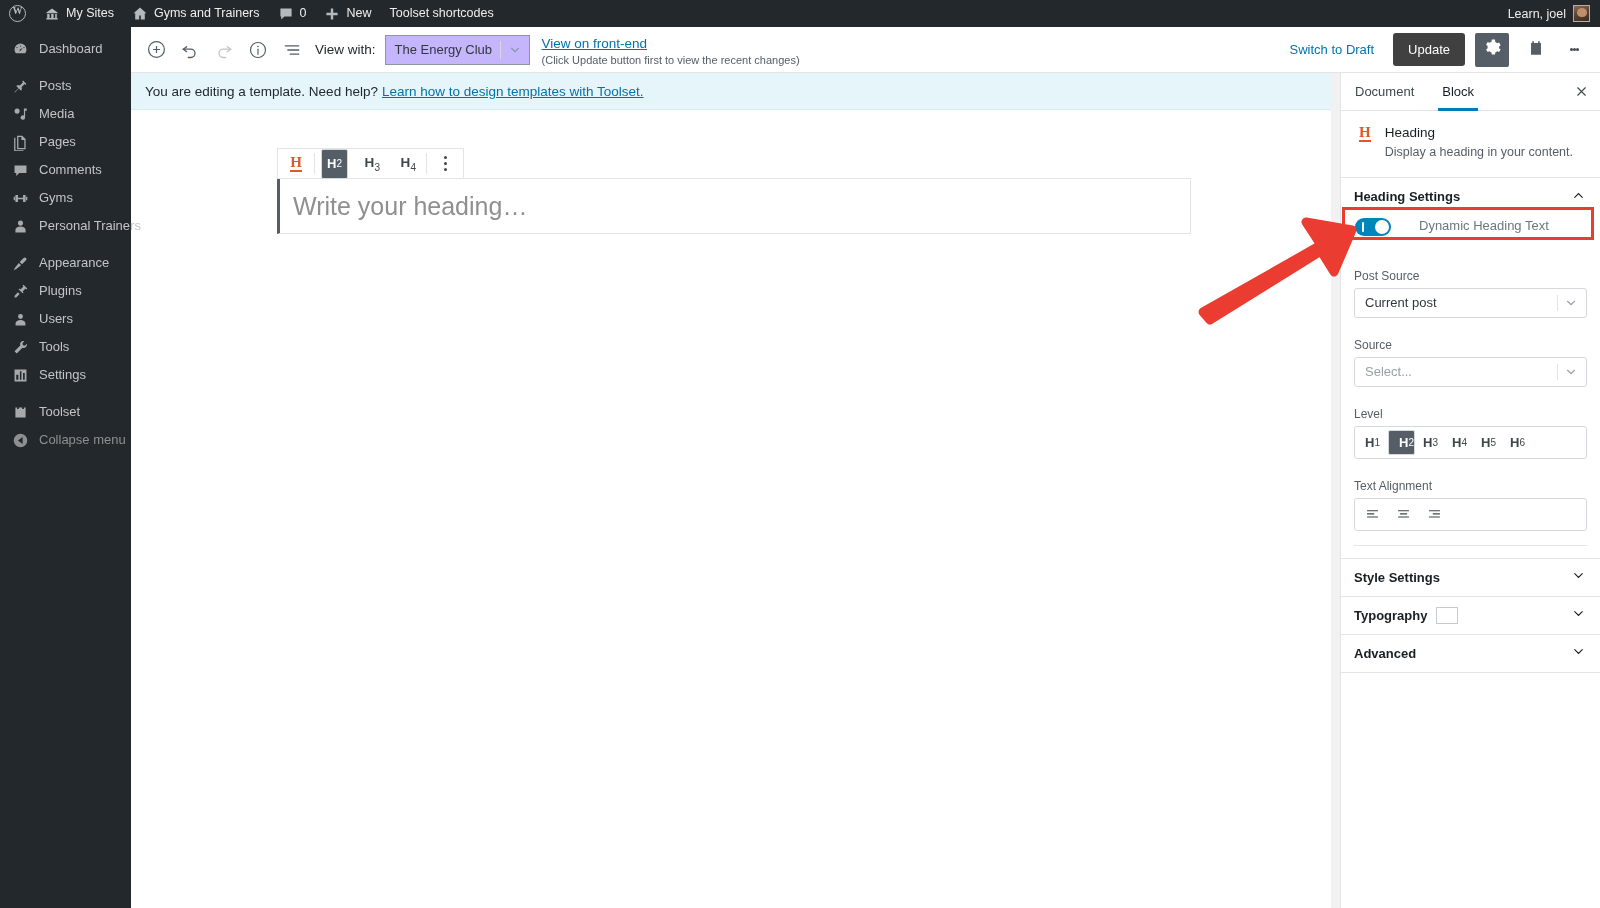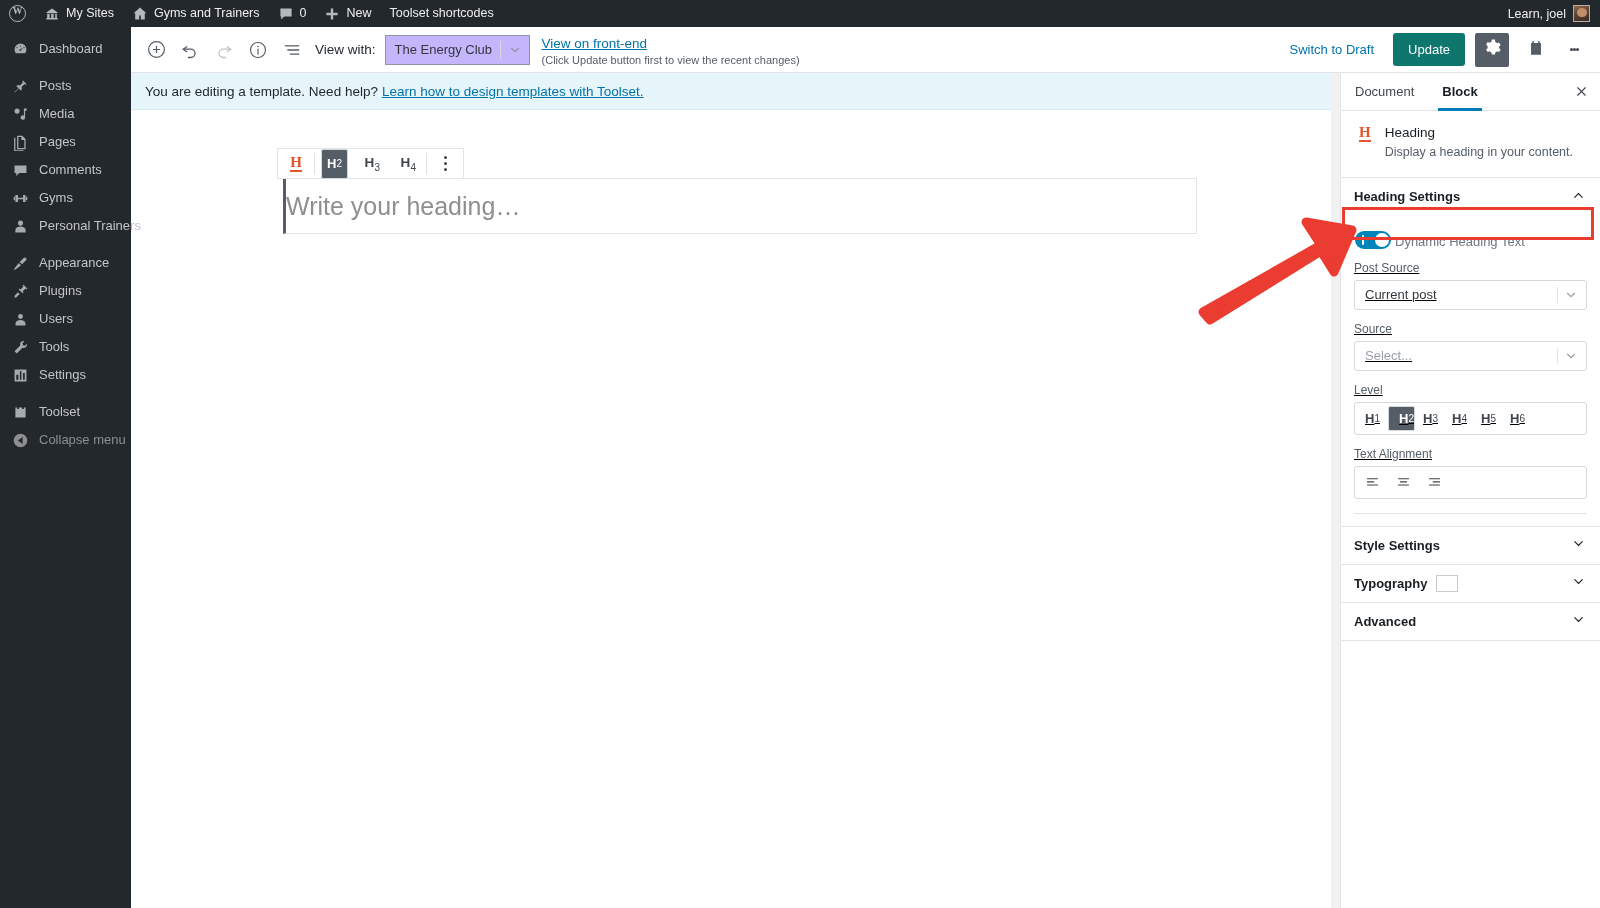--- a/index.html
+++ b/index.html
@@ -112,21 +112,21 @@
   }
   .front-end a {
     font-size: 13.5px; color: #0073aa; text-decoration: underline; cursor: pointer;
   }
   .front-end .note { font-size: 11px; color: #555d66; margin-top: 1px; }
   .hdr-right { margin-left: auto; display: flex; align-items: center; gap: 3px; }
   .switch-draft {
     font-size: 13px; color: #0073aa; cursor: pointer; padding: 0 11px;
   }
   .update-btn {
-    background: #0f766e; color: #fff;
+    background: #404040; color: #fff;
     font-size: 13px; height: 33px; padding: 0 15px;
     display: flex; align-items: center; border-radius: 3px;
     cursor: pointer; margin-left: 5px;
   }
   .sq-btn {
     width: 34px; height: 34px; margin-left: 7px; border-radius: 2px;
     display: flex; align-items: center; justify-content: center; cursor: pointer;
   }
   .sq-btn.active { background: #555d66; }
   .sq-btn.active svg { fill: #fff; }
@@ -167,26 +167,27 @@
     min-width: 36px; padding: 0 6px; cursor: pointer;
   }
   .bt-sep { width: 1px; background: #e2e4e7; margin: 4px 0; }
   .h-icon { font-family: "Liberation Serif", serif; font-size: 15px; font-weight: 700; color: #e2562b; border-bottom: 2px solid #e2562b; line-height: 13px; padding-bottom: 1px; }
   .hlvl { font-size: 13.5px; color: #40464d; font-weight: 600; letter-spacing: .2px; }
   .hlvl sub { font-size: 10px; font-weight: 400; }
   .hlvl.sel { background: #555d66; color: #fff; border-radius: 2px; padding: 3px 5px; }
   .bt-dots { display:flex; flex-direction:column; align-items:center; justify-content:center; }
   .bt-dots i { width:3px; height:3px; border-radius:50%; background:#40464d; margin:1.5px 0; display:block; }
   #heading-field {
-    position: absolute; left: 6px; top: 30px;
+    position: absolute; left: 0; top: 30px;
     width: 914px; height: 56px;
     background: #fff;
     border: 1px solid #e2e4e7;
     border-left: 3px solid #555d66;
     display: flex; align-items: center;
+    padding-left: 13px;
   }
   #heading-field .ph {
     font-size: 25px; color: #8f8f8f; font-weight: 400;
   }
 
   
   #gutter {
     position: absolute; top: 73px; left: 1331px;
     width: 9px; height: 835px; background: #f1f1f1;
     z-index: 12;
@@ -200,21 +201,21 @@
     font-size: 13px;
   }
   #sb-tabs {
     height: 38px; display: flex; align-items: stretch;
     border-bottom: 1px solid #e2e4e7; position: relative;
   }
   .sb-tab {
     display: flex; align-items: center; padding: 0 14px;
     font-size: 13px; color: #40464d; cursor: pointer; position: relative;
   }
-  .sb-tab.active { font-weight: 700; color: #191e23; }
+  .sb-tab.active { font-weight: 400; color: #191e23; }
   .sb-tab.active::after {
     content: ""; position: absolute; left: 10px; right: 10px; bottom: -1px;
     height: 3px; background: #007cba;
   }
   .sb-close { margin-left: auto; width: 38px; display:flex; align-items:center; justify-content:center; cursor:pointer; }
   .sb-close svg { stroke: #40464d; }
 
   .blk-info { display: flex; gap: 14px; padding: 14px 14px 16px 18px; border-bottom: 1px solid #e2e4e7; }
   .blk-info .ic { font-family: "Liberation Serif", serif; font-size: 15px; font-weight: 700; color: #e2562b; border-bottom: 2px solid #e2562b; height: 17px; line-height: 15px; }
   .blk-info .ttl { font-size: 13.5px; color: #191e23; }
@@ -226,32 +227,32 @@
     font-size: 13px; font-weight: 600; color: #191e23;
     cursor: pointer;
   }
   .panel-head .chev { margin-left: auto; }
   .panel-head .chev svg { stroke: #191e23; fill: none; }
   .panel-head.bordered { border-top: 1px solid #e2e4e7; }
   .swatch-box { width: 22px; height: 17px; border: 1px solid #c7cbd0; margin-left: 9px; background:#fff; }
 
   .panel-body { padding: 0 13px 12px 13px; }
   .toggle-row {
-    display: flex; align-items: flex-end; gap: 4px;
+    display: flex; align-items: flex-start; gap: 28px;
     height: 31px; margin: 2px 0 4px 1px;
   }
   .toggle {
     width: 36px; height: 18px; border-radius: 9px;
     background: #0085ba; position: relative; cursor: pointer; flex: 0 0 36px;
   }
   .toggle .bar { position: absolute; left: 7px; top: 4px; width: 2px; height: 10px; background: #fff; border-radius: 1px; }
   .toggle .knob { position: absolute; right: 2px; top: 2px; width: 14px; height: 14px; border-radius: 50%; background: #fff; }
   .toggle-label { font-size: 13px; color: #6c7781; }
 
-  .field { margin-top: 12px; text-decoration: underline; }
+  .field { margin-top: 20px; }
   .field-label { font-size: 12px; color: #555d66; margin-bottom: 5px; }
   .sel {
     height: 30px; border: 1px solid #d5d9dd; border-radius: 3px;
     display: flex; align-items: center; padding-left: 10px;
     font-size: 13px; color: #32373c; position: relative; cursor: pointer; background:#fff;
   }
   .sel.placeholder { color: #9aa0a6; }
   .sel .divider { position:absolute; right: 28px; top:6px; bottom:6px; width:1px; background:#e2e4e7; }
   .sel .caret { position:absolute; right:8px; top:0; bottom:0; display:flex; align-items:center; }
   .sel .caret svg { stroke: #9aa0a6; fill:none; }

